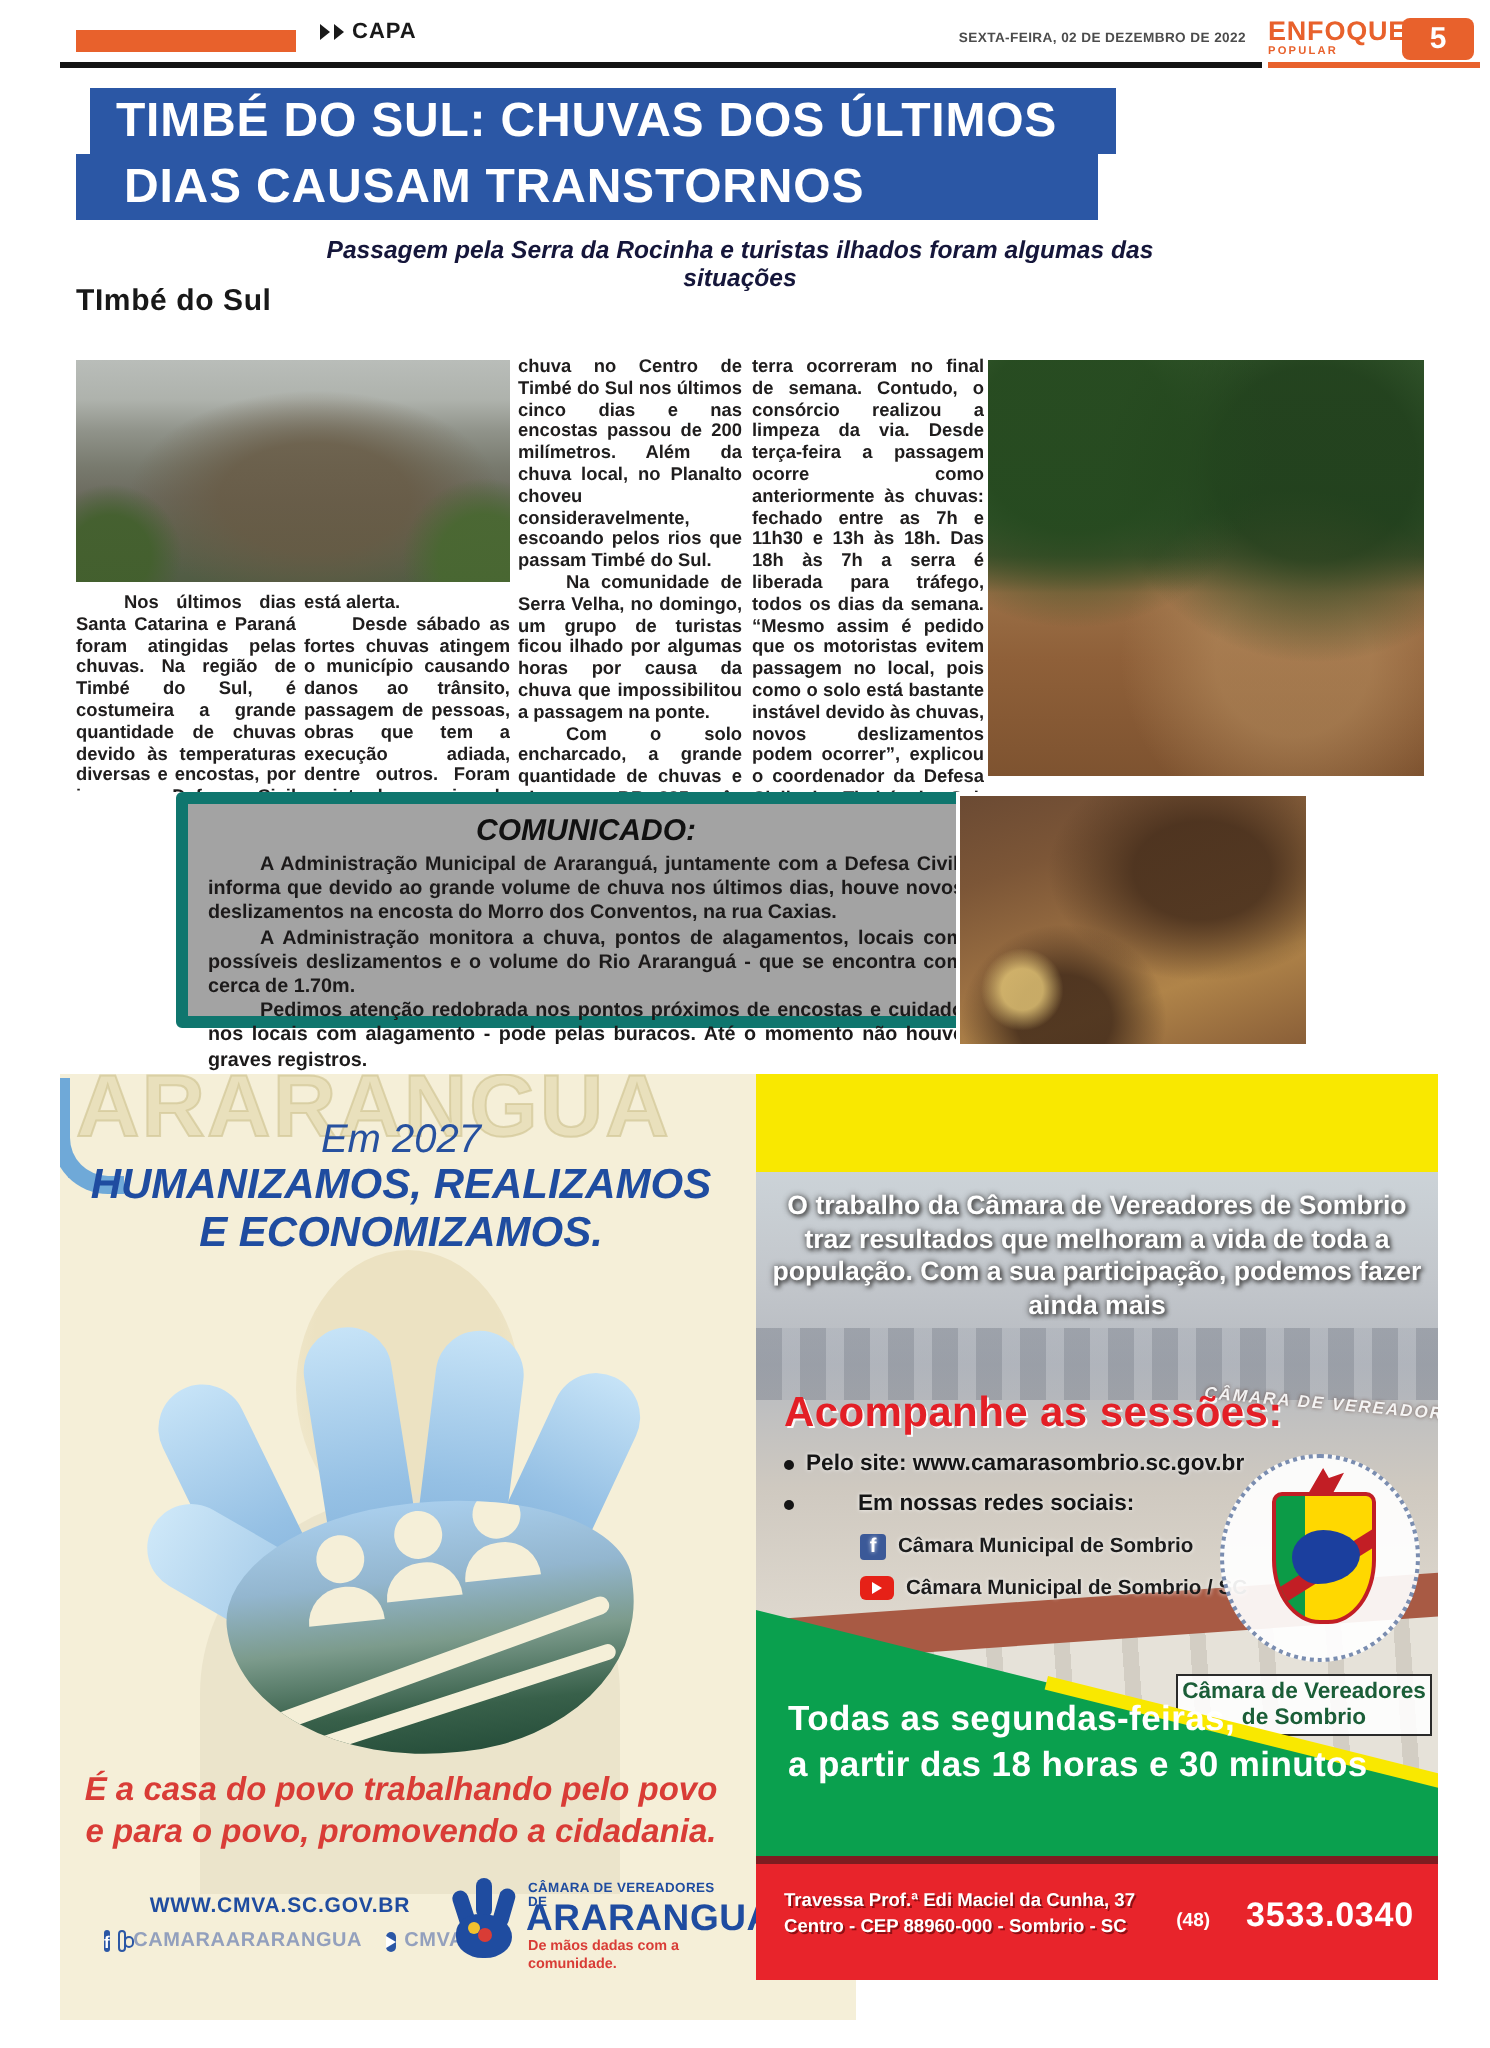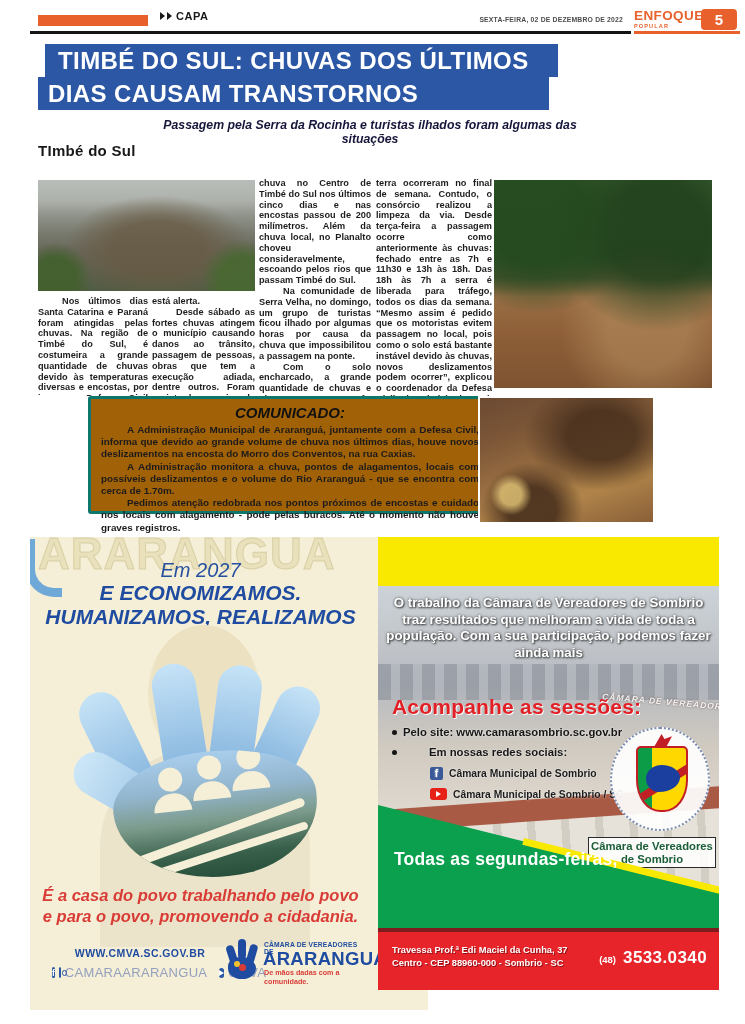--- a/index.html
+++ b/index.html
@@ -16,21 +16,21 @@
   .h-brand { left:634px; top:9px; color:#E8612C; line-height:1; }
   .h-brand .b1 { font-size:13.5px; font-weight:bold; letter-spacing:.4px; }
   .h-brand .b2 { font-size:5.6px; font-weight:bold; letter-spacing:1.1px; margin-top:1px; }
   .h-num { left:701px; top:9px; width:36px; height:21px; background:#E8612C; border-radius:4px; color:#fff; font-size:15px; font-weight:bold; display:flex; align-items:center; justify-content:center; }
   .h-line-black { left:30px; top:31px; width:601px; height:3px; background:#141414; }
   .h-line-orange { left:634px; top:31px; width:106px; height:3px; background:#E8612C; }
 
   
   .head-bar { background:#2B57A5; color:#fff; font-weight:bold; font-size:24px; letter-spacing:.4px; height:33px; line-height:33px; white-space:nowrap; }
   .head-bar1 { left:45px; top:44px; width:513px; padding-left:13px; }
-  .head-bar2 { left:38px; top:77px; width:511px; padding-left:10px; }
+  .head-bar2 { left:38px; top:77px; width:511px; padding-left:24px; }
   .subhead { left:158px; top:118px; width:424px; text-align:center; font-style:italic; font-weight:600; font-size:12.3px; color:#15163a; }
   .section-label { left:38px; top:142px; font-size:15px; font-weight:bold; color:#181818; letter-spacing:.3px; }
 
   
   .article { left:38px; top:178px; width:674px; height:218px; }
   .photo-left { left:0; top:2px; width:217px; height:111px;
     background:
       radial-gradient(circle at 8% 88%, rgba(66,96,44,.9) 0 9%, rgba(66,96,44,0) 16%),
       radial-gradient(circle at 94% 90%, rgba(72,104,48,.9) 0 10%, rgba(72,104,48,0) 18%),
       radial-gradient(ellipse at 55% 62%, rgba(104,90,68,.8) 0 28%, rgba(104,90,68,0) 55%),
@@ -42,21 +42,21 @@
       radial-gradient(ellipse at 70% 72%, rgba(188,148,100,.5) 0 18%, rgba(188,148,100,0) 40%),
       linear-gradient(180deg,#3c6134 0%,#36582e 38%,#4a5430 47%,#9a6f46 56%,#8f6039 72%,#7e5330 100%); }
   .col { top:0; height:218px; overflow:hidden; font-size:9.2px; line-height:10.8px; font-weight:600; color:#1f1d1d; text-align:justify; }
   .col p.ind { text-indent:24px; }
   .col1 { left:0; width:110px; top:118px; height:100px; }
   .col2 { left:114px; width:103px; top:118px; height:100px; }
   .col3 { left:221px; width:112px; }
   .col4 { left:338px; width:116px; }
 
   
-  .com-box { left:88px; top:396px; width:542px; height:118px; border:3px solid #0f766e; border-radius:3px; background:#a16207; }
+  .com-box { left:88px; top:396px; width:542px; height:118px; border:6px solid #0f766e; border-radius:3px; background:#a3a3a3; }
   .com-inner { left:10px; top:5px; width:378px; }
   .com-title { text-align:center; font-size:15px; font-weight:bold; font-style:italic; color:#111; margin-bottom:3px; }
   .com-inner p { font-size:9.9px; line-height:12.2px; font-weight:bold; color:#1c1a1a; text-align:justify; text-indent:26px; }
   .photo-mud { left:480px; top:398px; width:173px; height:124px;
     background:
       radial-gradient(circle at 18% 78%, rgba(230,200,120,.8) 0 6%, rgba(230,200,120,0) 12%),
       radial-gradient(ellipse at 30% 90%, rgba(60,38,24,.8) 0 14%, rgba(60,38,24,0) 30%),
       radial-gradient(ellipse at 70% 30%, rgba(70,46,28,.85) 0 20%, rgba(70,46,28,0) 45%),
       linear-gradient(160deg,#6b4a33 0%,#7c5637 25%,#9a6f42 52%,#b08449 72%,#8a5f38 100%);
     box-shadow:0 0 0 2px #fff; }
@@ -85,21 +85,21 @@
   .st1 { left:4px; top:78px; width:190px; height:9px; transform:rotate(-14deg); }
   .st2 { left:14px; top:98px; width:180px; height:8px; transform:rotate(-12deg); }
   .ad1-slogan { left:0; top:348px; width:341px; text-align:center; font-style:italic; font-weight:bold; font-size:16.5px; line-height:21px; color:#D93C36; }
   .ad1-site { left:30px; top:410px; width:160px; text-align:center; font-size:10.5px; font-weight:bold; color:#1F4CA0; letter-spacing:.4px; }
   .ad1-social { left:22px; top:428px; width:180px; display:flex; align-items:center; gap:4px; }
   .fb-s { width:11px; height:11px; background:#2B57A5; border-radius:2px; color:#fff; font-size:8.5px; font-weight:bold; display:flex; align-items:center; justify-content:center; }
   .ig-s { width:11px; height:11px; border:1.6px solid #2B57A5; border-radius:3px; position:relative; }
   .ig-s::after { content:""; position:absolute; left:2.2px; top:2.2px; width:3.4px; height:3.4px; border:1.2px solid #2B57A5; border-radius:50%; }
   .yt-s { width:14px; height:10px; background:#2B57A5; border-radius:3px; display:flex; align-items:center; justify-content:center; margin-left:8px; }
   .yt-s i, .yt-r i { display:block; width:0; height:0; border-top:3px solid transparent; border-bottom:3px solid transparent; border-left:5px solid #fff; }
-  .handle { font-size:13px; font-weight:normal; color:#93a0bd; letter-spacing:.3px; }
+  .handle { font-size:10px; font-weight:bold; color:#93a0bd; letter-spacing:.3px; }
   .ad1-logo { left:196px; top:398px; width:142px; }
   .mini-hand { position:absolute; left:0; top:4px; width:34px; height:42px; }
   .mini-f { position:absolute; width:8px; height:20px; border-radius:4px; background:#1F4CA0; }
   .mf1 { left:2px; top:6px; transform:rotate(-18deg); }
   .mf2 { left:12px; top:0; }
   .mf3 { left:22px; top:5px; transform:rotate(16deg); }
   .mini-palm { position:absolute; left:2px; top:18px; width:28px; height:22px; border-radius:45% 55% 50% 50%; background:#1F4CA0; }
   .mini-dot1 { position:absolute; left:8px; top:22px; width:6px; height:6px; border-radius:50%; background:#F2C12E; }
   .mini-dot2 { position:absolute; left:13px; top:25px; width:7px; height:7px; border-radius:50%; background:#D93C36; }
   .ad1-logo-l1 { position:absolute; left:38px; top:6px; font-size:6.7px; font-weight:bold; color:#1F4CA0; letter-spacing:.2px; }
@@ -133,21 +133,21 @@
   .sash { position:absolute; left:-14px; top:30px; width:84px; height:8px; background:#C21E25; transform:rotate(-32deg); }
   .brazil { position:absolute; left:8px; top:17px; width:34px; height:27px; background:#1B3F9E; border-radius:46% 54% 62% 38% / 50% 46% 54% 50%; }
   .bird { position:absolute; left:42px; top:5px; width:18px; height:13px; background:#C21E25; clip-path:polygon(0 100%, 42% 0, 58% 38%, 100% 18%, 68% 100%); }
   .crest-cap { left:210px; top:300px; width:128px; background:rgba(255,255,255,.88); border:1.5px solid #2a2a2a; text-align:center; font-size:11.3px; line-height:12.5px; font-weight:bold; color:#1B5E38; padding:2px 2px; }
   .ad2-green { left:0; top:255px; width:341px; height:138px; background:#0AA04E; clip-path:polygon(0 13px, 100% 98px, 100% 138px, 0 138px); }
   .ad2-ystripe { left:146px; top:301px; width:212px; height:7px; background:#F9E800; transform:rotate(14deg); transform-origin:0 0; }
   .ad2-sched { left:16px; top:311px; font-size:17.5px; line-height:23px; font-weight:600; color:#ffffff; letter-spacing:.2px; }
   .ad2-maroon { left:0; top:391px; width:341px; height:4px; background:#7E1C20; }
   .ad2-red { left:0; top:395px; width:341px; height:58px; background:#E8242B; }
   .ad2-addr { position:absolute; left:14px; top:12px; font-size:9.3px; line-height:13px; font-weight:bold; color:#fff; text-shadow:1px 1px 0 rgba(120,10,14,.8); }
-  .ad2-phone { position:absolute; right:12px; top:16px; color:#fff; display:flex; align-items:baseline; gap:7px; }
+  .ad2-phone { position:absolute; right:12px; top:16px; color:#fff; display:flex; align-items:baseline; gap:18px; }
   .ad2-phone .pp { font-size:9.5px; font-weight:bold; }
   .ad2-phone .pn { font-size:17px; font-weight:bold; letter-spacing:.4px; }
 </style>
 </head>
 <body>
 
 <div class="page">
 
   <div class="abs h-orange-bar"></div>
   <div class="abs h-capa">
@@ -197,22 +197,22 @@
       <p>Pedimos atenção redobrada nos pontos próximos de encostas e cuidado nos locais com alagamento - pode pelas buracos. Até o momento não houve graves registros.</p>
     </div>
   </div>
   <div class="abs photo-mud"></div>
 
   <div class="abs ad1">
     <div class="abs ad1-watermark">ARARANGUÁ</div>
     <div class="abs ad1-j"></div>
     <div class="abs ad1-year">Em 2027</div>
     <div class="abs ad1-title">
+      <div>HUMANIZAMOS, REALIZAMOS</div>
       <div>E ECONOMIZAMOS.</div>
-      <div>HUMANIZAMOS, REALIZAMOS</div>
     </div>
     <div class="abs woman-head"></div>
     <div class="abs woman-body"></div>
     <div class="abs hand">
       <div class="finger f1"></div>
       <div class="finger f2"></div>
       <div class="finger f3"></div>
       <div class="finger f4"></div>
       <div class="thumb"></div>
       <div class="palm">
@@ -303,20 +303,21 @@
       <div class="bird"></div>
     </div>
     <div class="abs crest-cap">
       <div>Câmara de Vereadores</div>
       <div>de Sombrio</div>
     </div>
     <div class="abs ad2-green"></div>
     <div class="abs ad2-ystripe"></div>
     <div class="abs ad2-sched">
       <div>Todas as segundas-feiras,</div>
+      <div>a partir das 18 horas e 30 minutos</div>
     </div>
     <div class="abs ad2-maroon"></div>
     <div class="abs ad2-red">
       <div class="ad2-addr">
         <div>Travessa Prof.ª Edi Maciel  da Cunha, 37</div>
         <div>Centro - CEP 88960-000 - Sombrio - SC</div>
       </div>
       <div class="ad2-phone">
         <span class="pp">(48)</span>
         <span class="pn">3533.0340</span>

